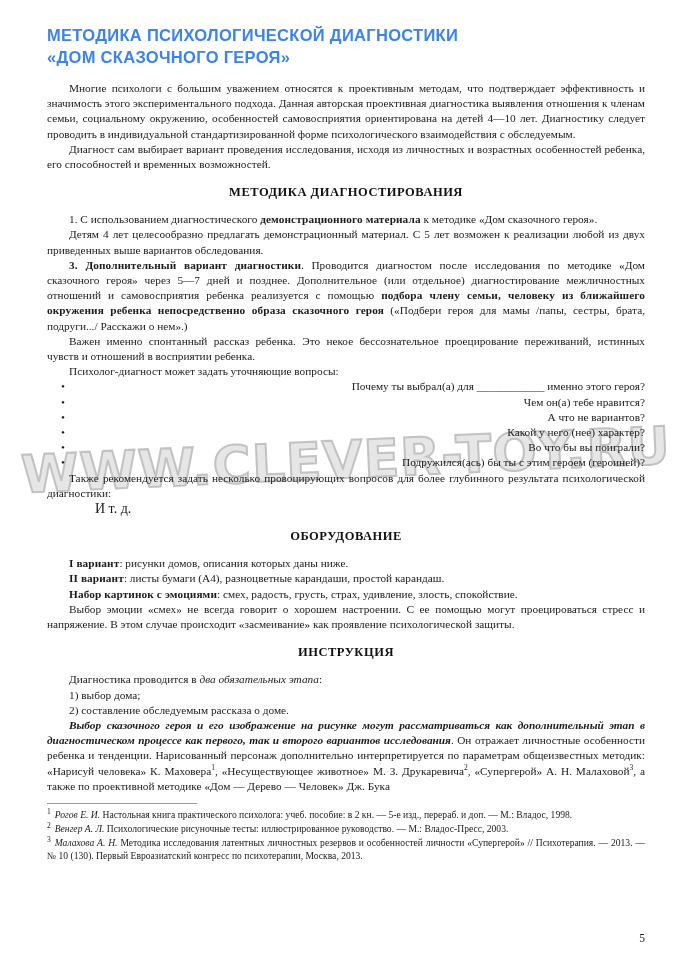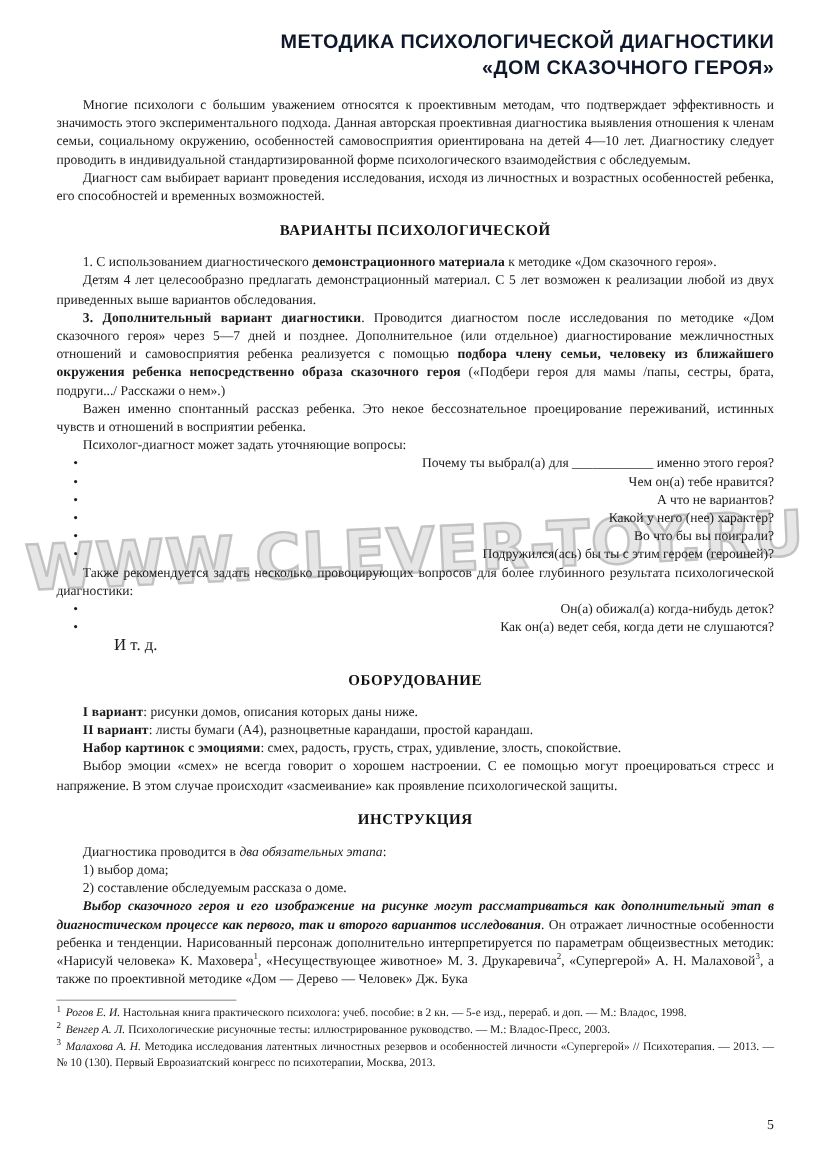--- a/index.html
+++ b/index.html
@@ -13,23 +13,23 @@
     text-align:center; z-index:0; pointer-events:none;
     font-family:"DejaVu Sans", sans-serif; font-weight:bold;
     font-size:52px; letter-spacing:1px; white-space:nowrap;
     color:rgba(255,255,255,0.35);
     -webkit-text-stroke:2px rgba(183,183,183,0.8);
     text-shadow:0 0 1px rgba(180,180,180,0.5);
     transform:rotate(-2.6deg);
   }
   .content { position:relative; z-index:1; padding:24px 47px 0 47px; box-sizing:border-box; }
   h1 {
-    margin:0 0 13px 0; text-align:right;
+    margin:0 0 13px 0; text-align:left;
     font-family:"Liberation Sans", sans-serif; font-weight:700;
-    font-size:16.5px; line-height:22px; letter-spacing:0.3px; color:#0f172a;
+    font-size:16.5px; line-height:22px; letter-spacing:0.3px; color:#3b82f6;
   }
   .h2 {
     margin:13px 0 12px 0; text-align:center; font-weight:700;
     font-size:12.5px; letter-spacing:0.5px; color:#111;
   }
   .b {
     margin:0; font-size:11.3px; line-height:15.2px;
     text-align:justify; text-indent:22px;
   }
   .b b { letter-spacing:0.1px; }
@@ -59,21 +59,21 @@
 
   <div class="watermark">WWW.CLEVER-TOY.RU</div>
 
   <div class="content">
 
     <h1><span>МЕТОДИКА ПСИХОЛОГИЧЕСКОЙ ДИАГНОСТИКИ</span><br><span>«ДОМ СКАЗОЧНОГО ГЕРОЯ»</span></h1>
 
     <p class="b">Многие психологи с большим уважением относятся к проективным методам, что подтверждает эффективность и значимость этого экспериментального подхода. Данная авторская проективная диагностика выявления отношения к членам семьи, социальному окружению, особенностей самовосприятия ориентирована на детей 4—10 лет. Диагностику следует проводить в индивидуальной стандартизированной форме психологического взаимодействия с обследуемым.</p>
     <p class="b">Диагност сам выбирает вариант проведения исследования, исходя из личностных и возрастных особенностей ребенка, его способностей и временных возможностей.</p>
 
-    <div class="h2">ВАРИАНТЫ ПСИХОЛОГИЧЕСКОЙ</div>
+    <div class="h2">МЕТОДИКА ДИАГНОСТИРОВАНИЯ</div>
 
     <p class="b"><span>1. С использованием диагностического </span><b>демонстрационного материала</b><span> к методике «Дом сказочного героя».</span></p>
 
 
     <p class="b">Детям 4 лет целесообразно предлагать демонстрационный материал. С 5 лет возможен к реализации любой из двух приведенных выше вариантов обследования.</p>
 
     <p class="b"><b>3. Дополнительный вариант диагностики</b><span>. Проводится диагностом после исследования по методике «Дом сказочного героя» через 5—7 дней и позднее. Дополнительное (или отдельное) диагностирование межличностных отношений и самовосприятия ребенка реализуется с помощью </span><b>подбора члену семьи, человеку из ближайшего окружения ребенка непосредственно образа сказочного героя</b><span> («Подбери героя для мамы /папы, сестры, брата, подруги.../ Расскажи о нем».)</span></p>
 
     <p class="b">Важен именно спонтанный рассказ ребенка. Это некое бессознательное проецирование переживаний, истинных чувств и отношений в восприятии ребенка.</p>
 
@@ -83,24 +83,20 @@
       <li>Почему ты выбрал(а) для ____________ именно этого героя?</li>
       <li>Чем он(а) тебе нравится?</li>
       <li>А что не вариантов?</li>
       <li>Какой у него (нее) характер?</li>
       <li>Во что бы вы поиграли?</li>
       <li>Подружился(ась) бы ты с этим героем (героиней)?</li>
     </ul>
 
     <p class="b">Также рекомендуется задать несколько провоцирующих вопросов для более глубинного результата психологической диагностики:</p>
 
-    <ul class="q">
-      <li>Он(а) обижал(а) когда-нибудь деток?</li>
-      <li>Как он(а) ведет себя, когда дети не слушаются?</li>
-    </ul>
 
     <p class="etc">И т. д.</p>
 
     <div class="h2">ОБОРУДОВАНИЕ</div>
 
     <p class="b"><b>I вариант</b><span>: рисунки домов, описания которых даны ниже.</span></p>
     <p class="b"><b>II вариант</b><span>: листы бумаги (А4), разноцветные карандаши, простой карандаш.</span></p>
     <p class="b"><b>Набор картинок с эмоциями</b><span>: смех, радость, грусть, страх, удивление, злость, спокойствие.</span></p>
 
     <p class="b">Выбор эмоции «смех» не всегда говорит о хорошем настроении. С ее помощью могут проецироваться стресс и напряжение. В этом случае происходит «засмеивание» как проявление психологической защиты.</p>

